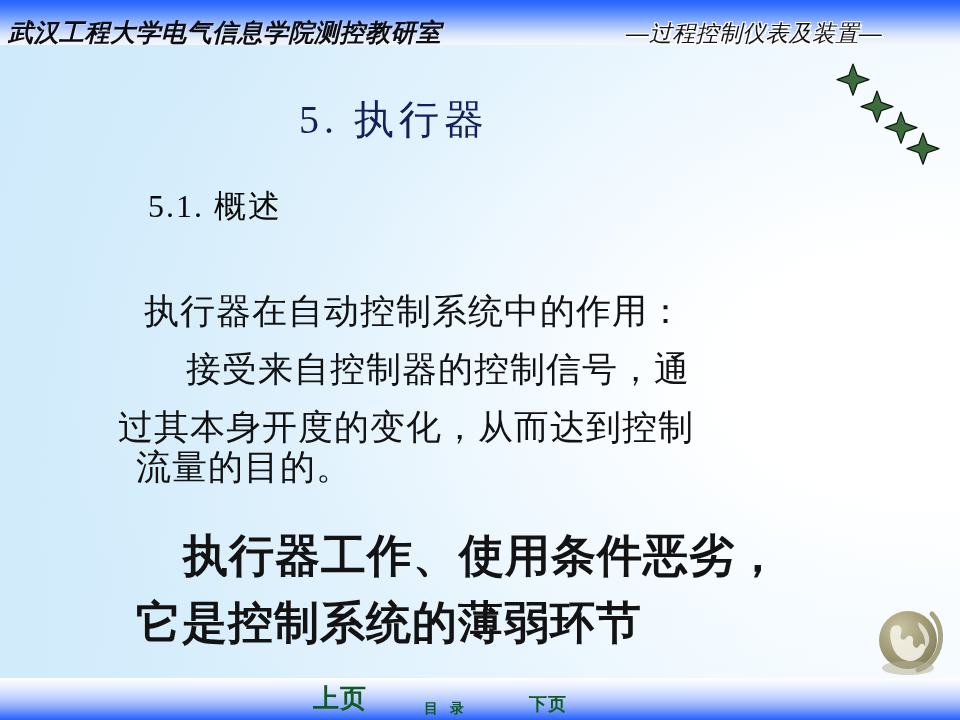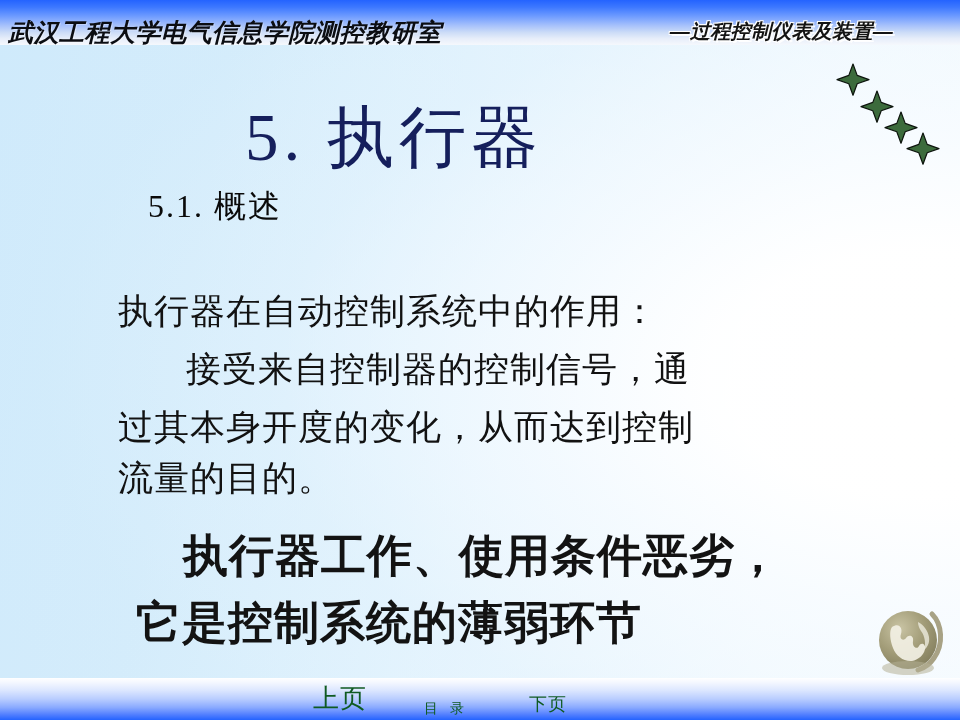--- a/index.html
+++ b/index.html
@@ -51,24 +51,24 @@
     font-size: 25px;
     font-weight: bold;
     font-style: italic;
     letter-spacing: 0.5px;
     color: #0b0d12;
     white-space: nowrap;
     text-shadow: 1px 1px 0 rgba(255,255,255,0.35);
   }
   .header-right {
     position: absolute;
-    right: 67px; top: 18px;
+    right: 78px; top: 18px;
     font-family: "Liberation Sans", "DejaVu Sans", sans-serif;
-    font-size: 20px;
-    font-weight: bold;
+    font-size: 23px;
+    font-weight: normal;
     font-style: italic;
     letter-spacing: 0.3px;
     color: #141414;
     white-space: nowrap;
     text-shadow:
       -1px -1px 0 #ffffff,
        1px -1px 0 #ffffff,
       -1px  1px 0 #ffffff,
        2px  2px 0 rgba(255,255,255,0.9);
   }
@@ -79,21 +79,21 @@
     left: 820px; top: 58px;
     width: 130px; height: 115px;
   }
 
   
   .main-title {
     position: absolute;
     left: 0; top: 92px;
     width: 788px;
     text-align: center;
-    font-size: 67px;
+    font-size: 40px;
     font-weight: normal;
     color: #151f5c;
     letter-spacing: 5px;
   }
   .sub-title {
     position: absolute;
     left: 148px; top: 185px;
     font-size: 32px;
     color: #0a0a0a;
     letter-spacing: 2px;
@@ -101,24 +101,24 @@
 
   
   .body-line {
     position: absolute;
     left: 118px;
     font-size: 35px;
     color: #121212;
     letter-spacing: 1px;
     white-space: nowrap;
   }
-  .bl-1 { top: 288px; }
+  .bl-1 { top: 288px; margin-left: 26px; }
   .bl-2 { top: 346px; text-indent: 68px; }
   .bl-3 { top: 404px; }
-  .bl-4 { top: 455px; }
+  .bl-4 { top: 444px; margin-left: 18px; }
 
   
   .bold-line {
     position: absolute;
     font-family: "Liberation Sans", "DejaVu Sans", sans-serif;
     font-size: 45px;
     font-weight: bold;
     color: #131313;
     letter-spacing: 1px;
     white-space: nowrap;
@@ -150,21 +150,21 @@
       #f2f6ff 12%,
       #dbe6ff 30%,
       #b9cdff 50%,
       #8aaaff 70%,
       #4f7dff 88%,
       #2463ff 100%);
   }
   .nav-item {
     position: absolute;
     font-family: "Liberation Sans", "DejaVu Sans", sans-serif;
-    font-weight: normal;
+    font-weight: bold;
     color: #0f5a22;
     letter-spacing: 1px;
     white-space: nowrap;
     cursor: pointer;
   }
   .nav-prev { left: 313px; bottom: 4px; font-size: 26px; }
   .nav-toc  { left: 424px; bottom: 2px; font-size: 14px; letter-spacing: 4px; }
   .nav-next { left: 529px; bottom: 4px; font-size: 18px; }
 </style>
 </head>

